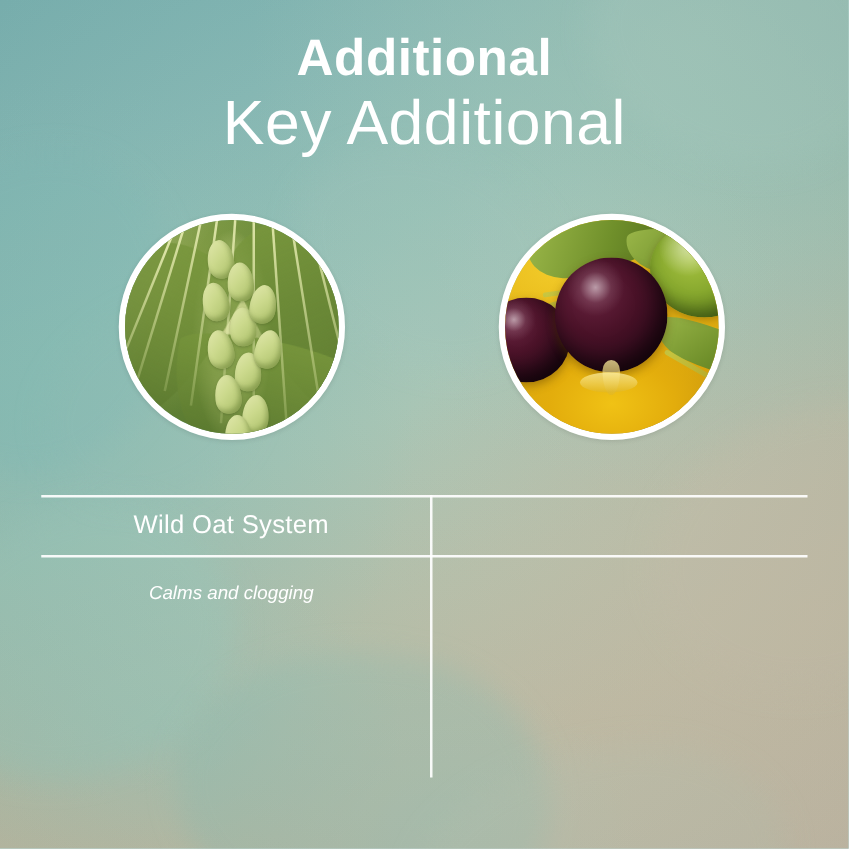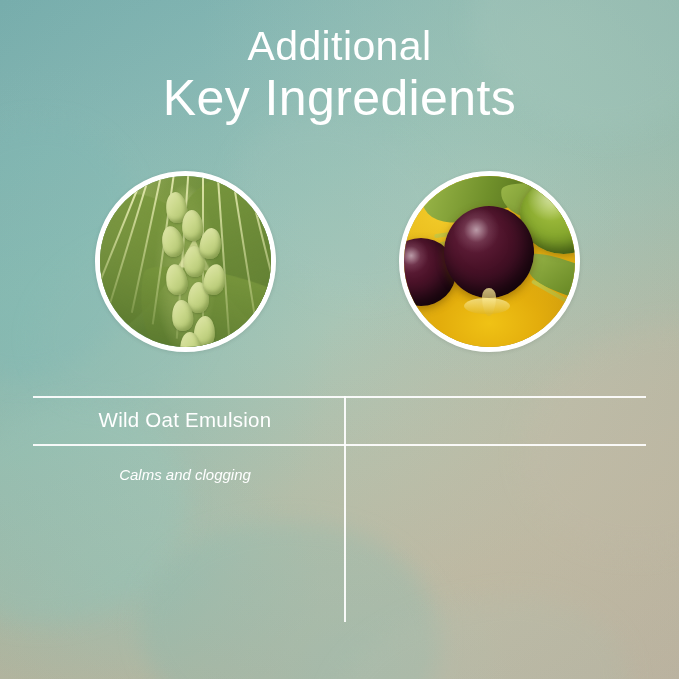--- a/index.html
+++ b/index.html
@@ -71,21 +71,21 @@
     top: 22px;
     left: 0;
     width: 679px;
     text-align: center;
     color: #ffffff;
   }
   .title-line1 {
     display: block;
     font-size: 41px;
     line-height: 48px;
-    font-weight: 400;
+    font-weight: 700;
     letter-spacing: 0.4px;
   }
   .title-line2 {
     display: block;
     font-size: 50px;
     line-height: 57px;
     font-weight: 300;
     letter-spacing: 0.4px;
   }
 
@@ -241,21 +241,21 @@
     <div class="blob b6"></div>
     <div class="blob b7"></div>
     <div class="blob b8"></div>
   </div>
   <div class="bg-layer bg-vignette"></div>
 
   <div class="content">
 
     <div class="title-block">
       <span class="title-line1">Additional</span>
-      <span class="title-line2">Key Ingredients</span>
+      <span class="title-line2">Key Additional</span>
     </div>
 
     <div class="circle circle-left">
       <div class="circle-photo photo-oat">
         <div class="blade" style="left:-14px; top:18px;  width:86px;  height:150px; transform:rotate(28deg);"></div>
         <div class="blade" style="left:104px; top:-6px;  width:96px;  height:170px; transform:rotate(-22deg);"></div>
         <div class="blade" style="left:34px;  top:96px;  width:150px; height:110px; transform:rotate(12deg);"></div>
 
         <div class="awn" style="left:62px;  top:-10px; height:150px; transform:rotate(12deg);"></div>
         <div class="awn" style="left:74px;  top:-10px; height:160px; transform:rotate(8deg);"></div>
@@ -299,21 +299,21 @@
         <div class="oil-drip" style="left:78px; top:112px; width:14px; height:28px;"></div>
         <div class="oil-drip" style="left:60px; top:122px; width:46px; height:16px; border-radius:50%;"></div>
       </div>
     </div>
 
     <div class="rule-h rule-top"></div>
     <div class="rule-h rule-bottom"></div>
     <div class="rule-v"></div>
 
     <div class="col col-left">
-      <span class="col-heading">Wild Oat Emulsion</span>
+      <span class="col-heading">Wild Oat System</span>
       <div class="col-body">
         <p class="body-para">Calms and clogging</p>
       </div>
     </div>
 
 
   </div>
 </div>
 
 </body></html>

